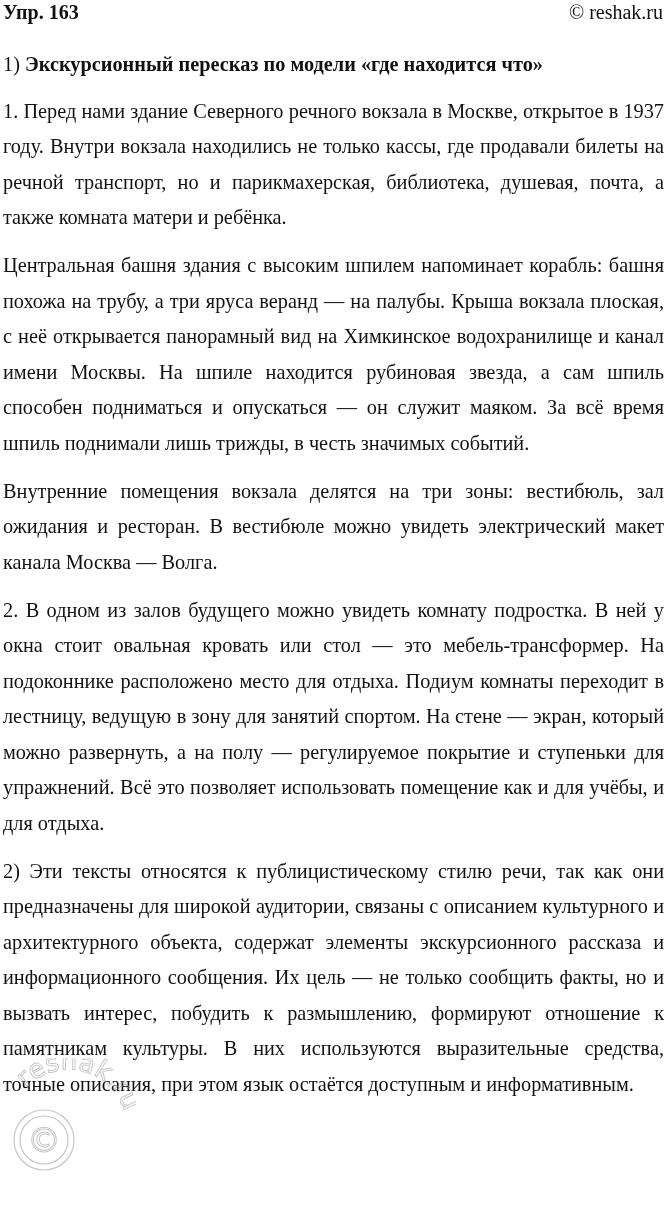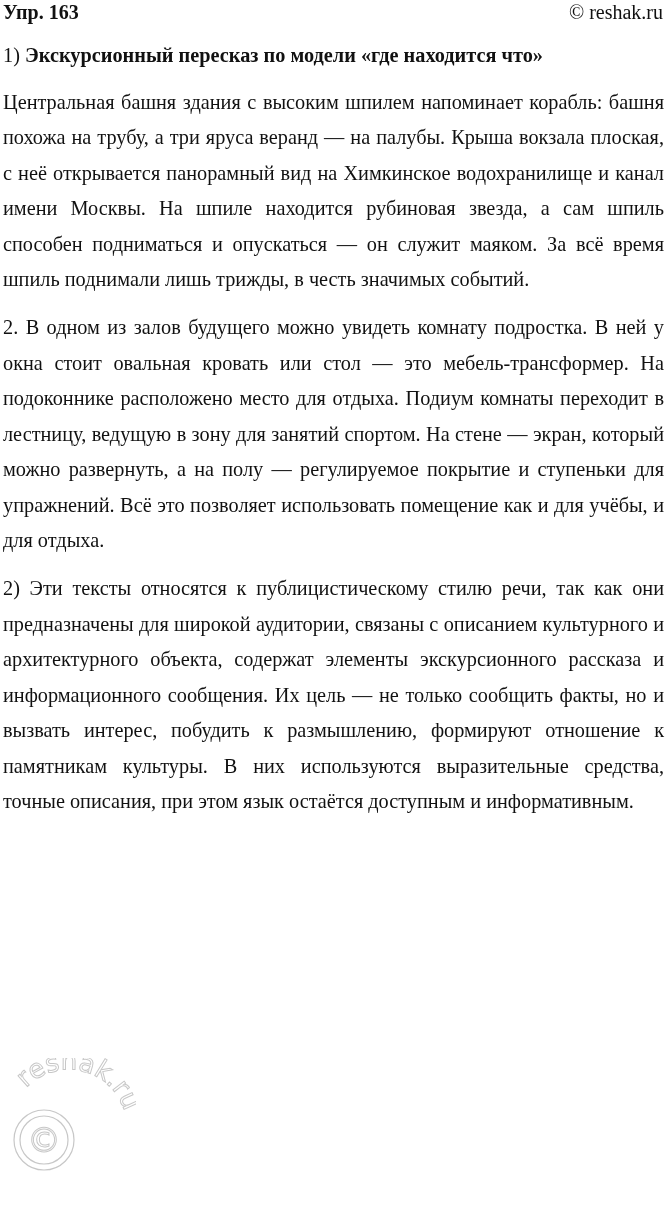--- a/index.html
+++ b/index.html
@@ -12,41 +12,43 @@
     position: absolute; left: 3px; right: 3px; top: -3px; height: 30px;
     display: flex; justify-content: space-between; align-items: center;
     font-size: 20px;
   }
   .header .ex { font-weight: bold; }
   .content {
     position: absolute; left: 3px; right: 2px; top: 38px;
     font-size: 20.3px; line-height: 35.5px;
   }
   .content p { margin: 0 0 12.5px 0; text-align: justify; }
-  .content p.task { font-weight: normal; margin-bottom: 11px; }
+  .content p.task { font-weight: normal; margin-bottom: 11px; margin-top: 9px; }
   .content p.task b { font-weight: bold; }
   .watermark {
     position: absolute; left: 6px; top: 1058px; width: 130px; height: 150px;
     pointer-events: none; opacity: 0.55;
   }
 </style>
 </head>
 <body>
 
 <div class="header">
   <span class="ex">Упр. 163</span>
   <span>© reshak.ru</span>
 </div>
 
 <div class="content">
   <p class="task">
     <span>1)</span>
     <b>Экскурсионный пересказ по модели «где находится что»</b>
   </p>
+  <p>1. Перед нами здание Северного речного вокзала в Москве, открытое в 1937 году. Внутри вокзала находились не только кассы, где продавали билеты на речной транспорт, но и парикмахерская, библиотека, душевая, почта, а также комната матери и ребёнка.</p>
   <p>Центральная башня здания с высоким шпилем напоминает корабль: башня похожа на трубу, а три яруса веранд — на палубы. Крыша вокзала плоская, с неё открывается панорамный вид на Химкинское водохранилище и канал имени Москвы. На шпиле находится рубиновая звезда, а сам шпиль способен подниматься и опускаться — он служит маяком. За всё время шпиль поднимали лишь трижды, в честь значимых событий.</p>
+  <p>Внутренние помещения вокзала делятся на три зоны: вестибюль, зал ожидания и ресторан. В вестибюле можно увидеть электрический макет канала Москва — Волга.</p>
   <p>2. В одном из залов будущего можно увидеть комнату подростка. В ней у окна стоит овальная кровать или стол — это мебель-трансформер. На подоконнике расположено место для отдыха. Подиум комнаты переходит в лестницу, ведущую в зону для занятий спортом. На стене — экран, который можно развернуть, а на полу — регулируемое покрытие и ступеньки для упражнений. Всё это позволяет использовать помещение как и для учёбы, и для отдыха.</p>
   <p>2) Эти тексты относятся к публицистическому стилю речи, так как они предназначены для широкой аудитории, связаны с описанием культурного и архитектурного объекта, содержат элементы экскурсионного рассказа и информационного сообщения. Их цель — не только сообщить факты, но и вызвать интерес, побудить к размышлению, формируют отношение к памятникам культуры. В них используются выразительные средства, точные описания, при этом язык остаётся доступным и информативным.</p>
 </div>
 
 <svg class="watermark" viewBox="0 0 130 150">
   <g fill="none" stroke="#9a9a9a" stroke-width="1.2">
     <circle cx="38" cy="82" r="30"></circle>
     <circle cx="38" cy="82" r="24"></circle>
   </g>
   <text x="38" y="94" font-size="34" text-anchor="middle" fill="none" stroke="#9a9a9a" stroke-width="1" font-family="DejaVu Sans, sans-serif">©</text>

